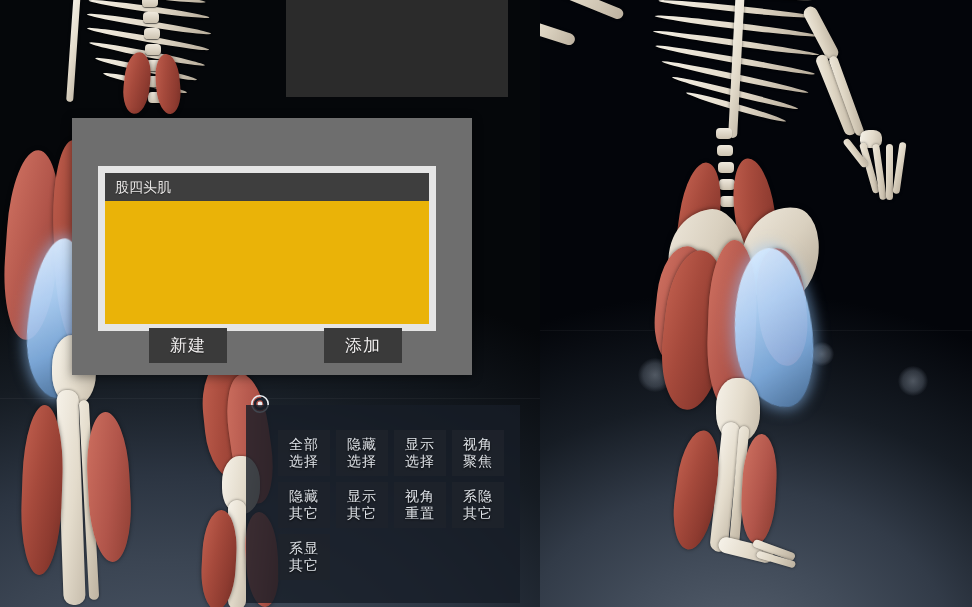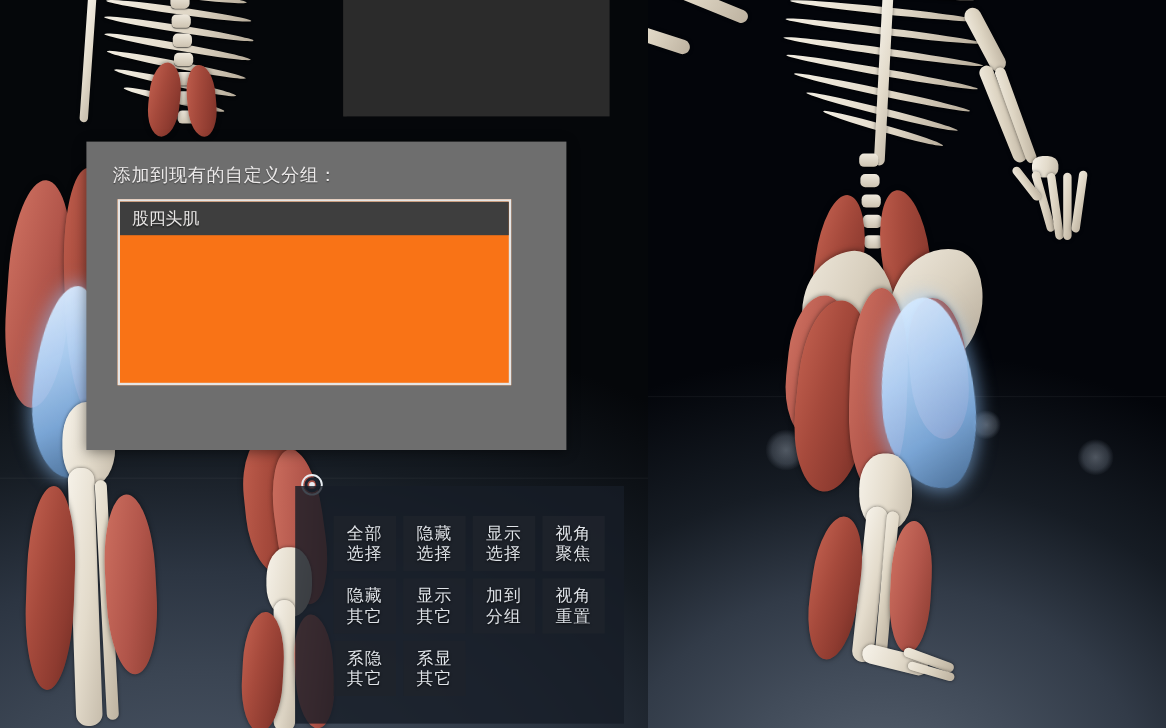--- a/index.html
+++ b/index.html
@@ -100,22 +100,22 @@
     box-shadow:0 2px 10px rgba(0,0,0,.45);
   }
   #dialog-title{
     position:absolute;left:22px;top:19px;
     font-size:15px;color:#eceaea;letter-spacing:.6px;
     text-shadow:0 1px 1px rgba(0,0,0,.45);
     white-space:nowrap;
   }
   #group-listbox{
     position:absolute;left:26px;top:48px;width:324px;height:151px;
-    background:#f97316;
-    border:2px solid #e5e5e5;
+    background:#eab308;
+    border:7px solid #e5e5e5;
     overflow:hidden;
   }
   .list-row{
     height:28px;line-height:28px;
     padding:0 10px;
     font-size:14px;color:#e9e7e6;
     white-space:nowrap;
     text-shadow:0 1px 1px rgba(0,0,0,.4);
   }
   .list-row.selected{
@@ -294,26 +294,29 @@
       <div class="bone bone-w" style="position:absolute;left:58px;top:292px;width:56px;height:16px;border-radius:8px;transform:rotate(14deg);"></div>
       <div class="bone" style="position:absolute;left:92px;top:296px;width:44px;height:8px;border-radius:5px;transform:rotate(20deg);"></div>
       <div class="bone" style="position:absolute;left:96px;top:306px;width:40px;height:7px;border-radius:5px;transform:rotate(16deg);"></div>
     </div>
   </div>
 
   <div id="panel-slab-edge"></div>
   <div id="panel-slab"></div>
 
   <div id="dialog">
-    <div id="dialog-title">添加到现有的自定义分组：</div>
 
     <div id="group-listbox">
       <div class="list-row selected">股四头肌</div>
     </div>
 
+    <div id="dialog-buttons">
+      <button class="dlg-btn" id="btn-new">新建</button>
+      <button class="dlg-btn" id="btn-add">添加</button>
+    </div>
   </div>
 
   <div id="target-marker">
     <svg width="20" height="20" viewBox="0 0 20 20" aria-hidden="true">
       <circle cx="10" cy="10" r="8.2" fill="none" stroke="#e8edf2" stroke-width="1.6"></circle>
       <circle cx="10" cy="10" r="5" fill="none" stroke="#1b2330" stroke-width="2.4"></circle>
       <circle cx="10" cy="10" r="2.4" fill="#e8edf2"></circle>
     </svg>
   </div>
 
@@ -340,24 +343,20 @@
       <div class="tool-btn">
         <span class="ln">隐藏</span>
         <span class="ln">其它</span>
       </div>
       <div class="tool-btn">
         <span class="ln">显示</span>
         <span class="ln">其它</span>
       </div>
 
       <div class="tool-btn">
-        <span class="ln">加到</span>
-        <span class="ln">分组</span>
-      </div>
-      <div class="tool-btn">
         <span class="ln">视角</span>
         <span class="ln">重置</span>
       </div>
       <div class="tool-btn">
         <span class="ln">系隐</span>
         <span class="ln">其它</span>
       </div>
       <div class="tool-btn">
         <span class="ln">系显</span>
         <span class="ln">其它</span>

